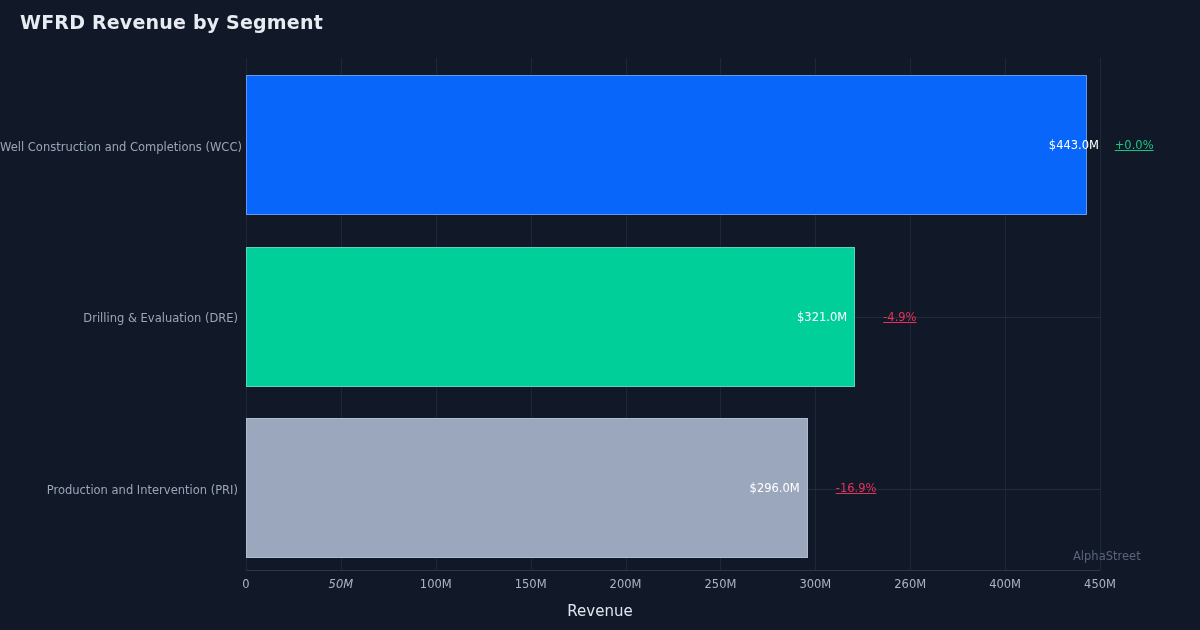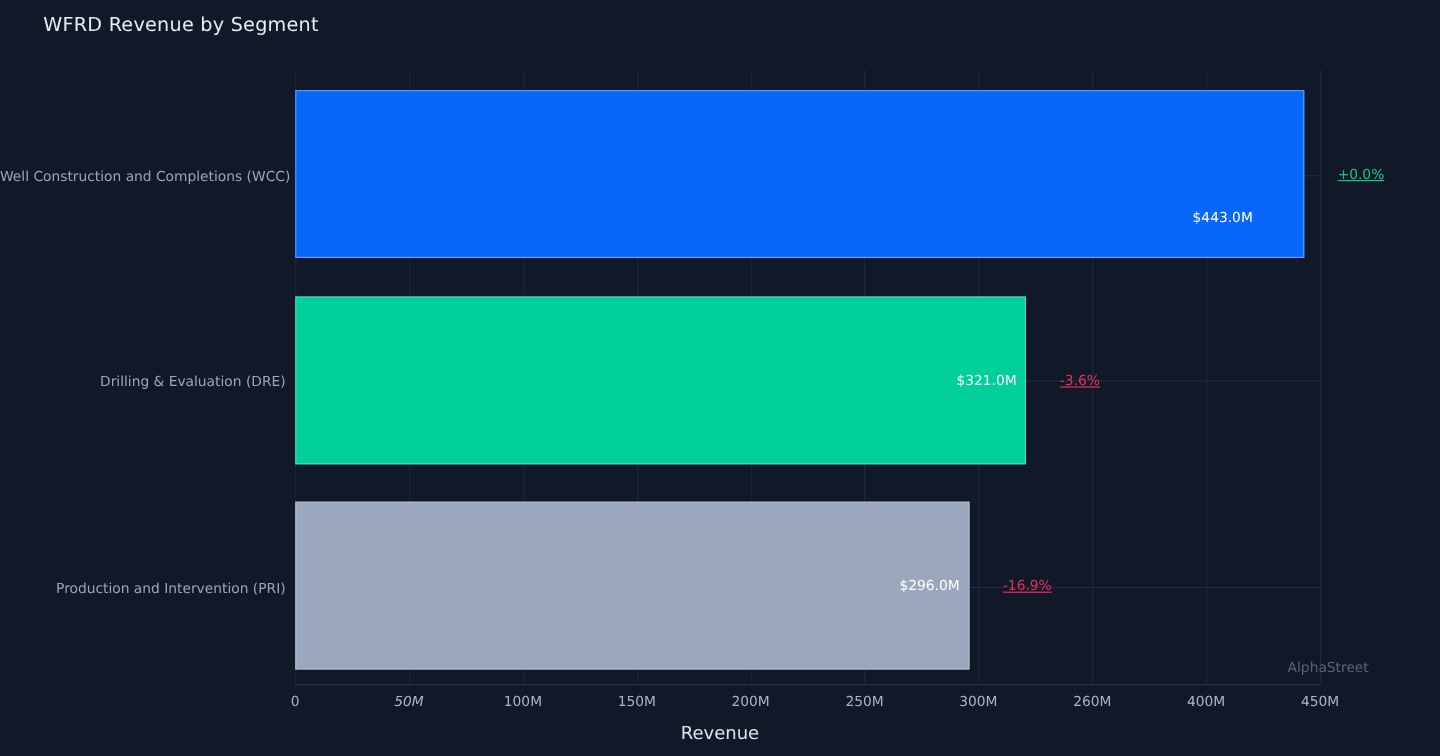--- a/index.html
+++ b/index.html
@@ -11,24 +11,24 @@
   }
   body {
     font-family: "DejaVu Sans", sans-serif;
     color: #c7d0de;
     position: relative;
   }
 
   
   #chart-title {
     position: absolute;
-    left: 36px;
+    left: 20px;
     top: 11px;
-    font-size: 16px;
-    font-weight: 400;
+    font-size: 19px;
+    font-weight: 700;
     color: #e7ecf3;
     letter-spacing: 0.2px;
     white-space: nowrap;
   }
 
   
   #plot-area {
     position: absolute;
     left: 246px;
     top: 58px;
@@ -153,28 +153,28 @@
       <div class="gridline-v" style="left: 759.111px;"></div>
       <div class="gridline-v" style="left: 854px;"></div>
     </div>
 
   <div class="gridline-h" style="top:88px;"></div>
   <div class="gridline-h" style="top:259px;"></div>
   <div class="gridline-h" style="top:431px;"></div>
 
   <div class="bar-row" style="top:17px;">
     <div class="bar" id="bar-0" style="width: 840.716px; background: rgb(8, 102, 251);"></div>
-    <div class="bar-value" id="bar-value-0" style="left: 798px; transform: translate(-100%, -50%); margin-top: 36px;">$443.0M</div>
+    <div class="bar-value" id="bar-value-0" style="left: 853px; transform: translate(-100%, -50%);">$443.0M</div>
     <div class="bar-change" id="bar-change-0" style="left: 868.716px; color: rgb(22, 199, 132);">+0.0%</div>
   </div>
 
   <div class="bar-row" style="top:189px;">
     <div class="bar" id="bar-1" style="width: 609.187px; background: rgb(0, 207, 154);"></div>
     <div class="bar-value" id="bar-value-1" style="left: 601.187px; transform: translate(-100%, -50%);">$321.0M</div>
-    <div class="bar-change" id="bar-change-1" style="left: 637.187px; color: rgb(232, 49, 91);">-3.6%</div>
+    <div class="bar-change" id="bar-change-1" style="left: 637.187px; color: rgb(232, 49, 91);">-4.9%</div>
   </div>
 
   <div class="bar-row" style="top:360px;">
     <div class="bar" id="bar-2" style="width: 561.742px; background: rgb(154, 167, 189);"></div>
     <div class="bar-value" id="bar-value-2" style="left: 553.742px; transform: translate(-100%, -50%);">$296.0M</div>
     <div class="bar-change" id="bar-change-2" style="left: 589.742px; color: rgb(232, 49, 91);">-16.9%</div>
   </div>
 </div>
 
 <div id="x-axis-line"></div>

